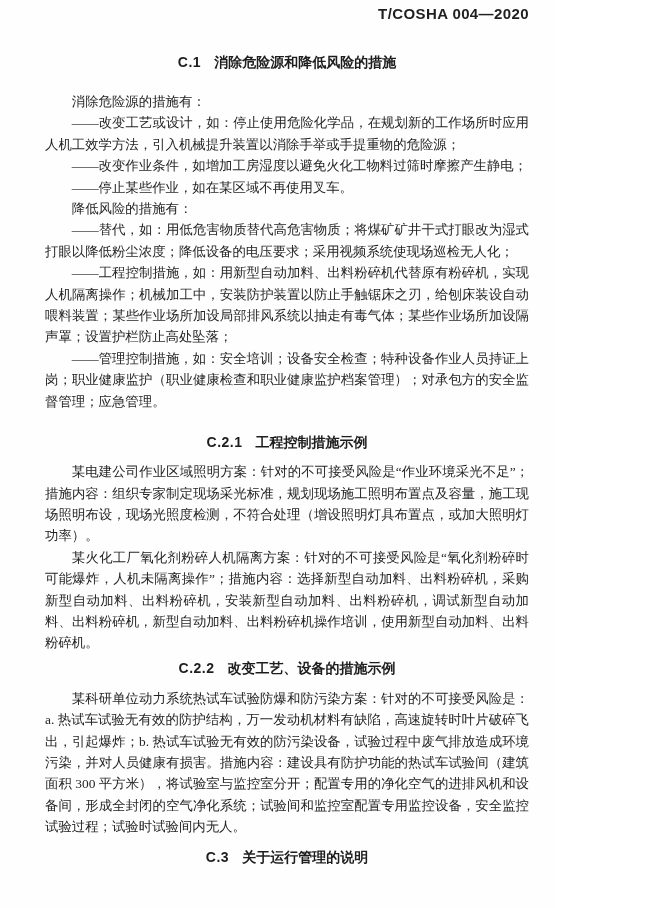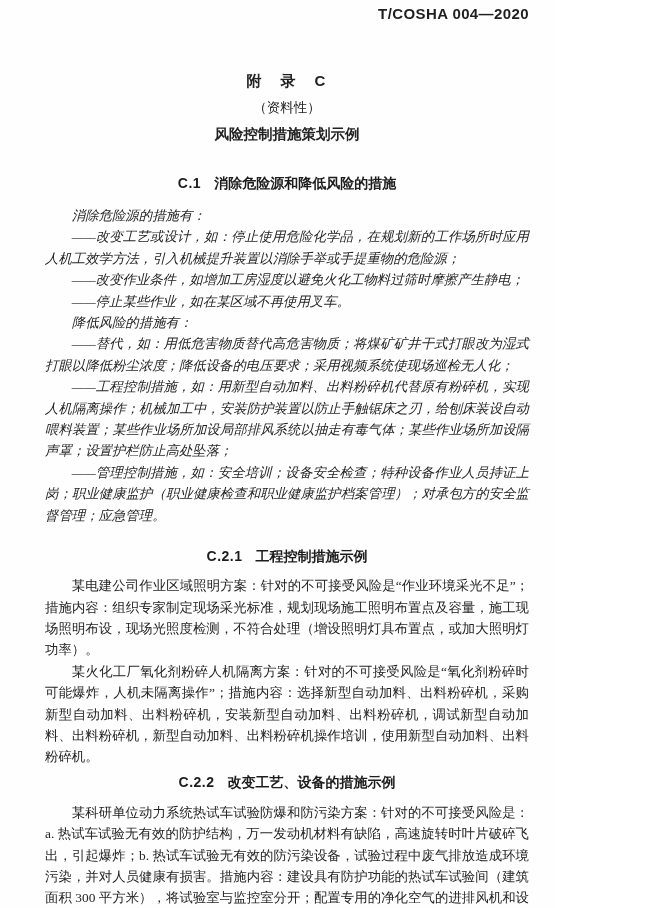--- a/index.html
+++ b/index.html
@@ -52,43 +52,38 @@
     line-height: 20px;
     color: #1d1d1d;
     text-align: center;
   }
   h2.sec .num { margin-right: 13px; letter-spacing: 0.5px; }
   .sec-c1   { margin-top: 29px; }
   .sec-c2   { margin-top: 17px; }
   .sec-c21  { margin-top: 20px; }
   .sec-c22  { margin-top: 4px; }
   .sec-c3   { margin-top: 9px; }
-  .body-c1  { margin-top: 12px; font-style: italic; }
+  .body-c1  { margin-top: 19px; }
   .body-c21 { margin-top: 9px; }
   .body-c22 { margin-top: 10px; }
   .body p {
     font-size: 13.4px;
     line-height: 21.4px;
     text-align: justify;
     text-indent: 2em;
     color: #242424;
   }
 </style>
 </head>
 <body>
 
 <div class="page">
 
   <div class="doc-code">T/COSHA 004—2020</div>
 
-  <div class="title-block">
-    <div class="title-appendix">附　录　C</div>
-    <div class="title-kind">（资料性）</div>
-    <div class="title-subject">风险控制措施策划示例</div>
-  </div>
 
   <h2 class="sec sec-c1">
     <span class="num">C.1</span><span>消除危险源和降低风险的措施</span>
   </h2>
   <div class="body body-c1">
     <p>消除危险源的措施有：</p>
     <p>——改变工艺或设计，如：停止使用危险化学品，在规划新的工作场所时应用人机工效学方法，引入机械提升装置以消除手举或手提重物的危险源；</p>
     <p>——改变作业条件，如增加工房湿度以避免火化工物料过筛时摩擦产生静电；</p>
     <p>——停止某些作业，如在某区域不再使用叉车。</p>
     <p>降低风险的措施有：</p>

